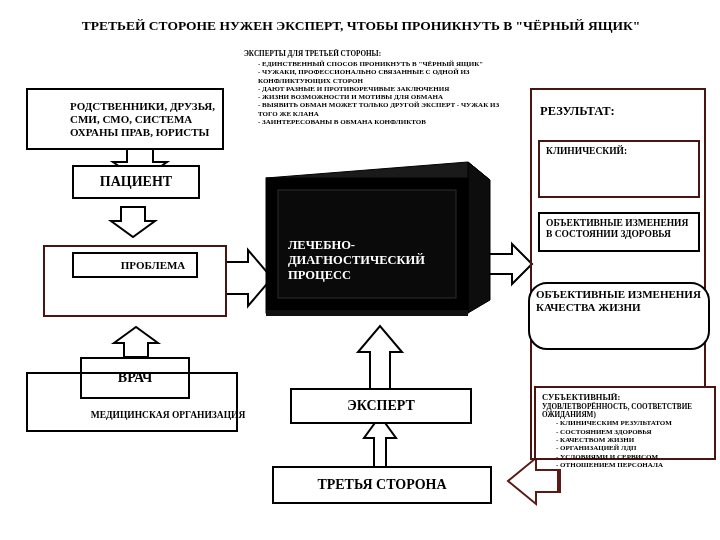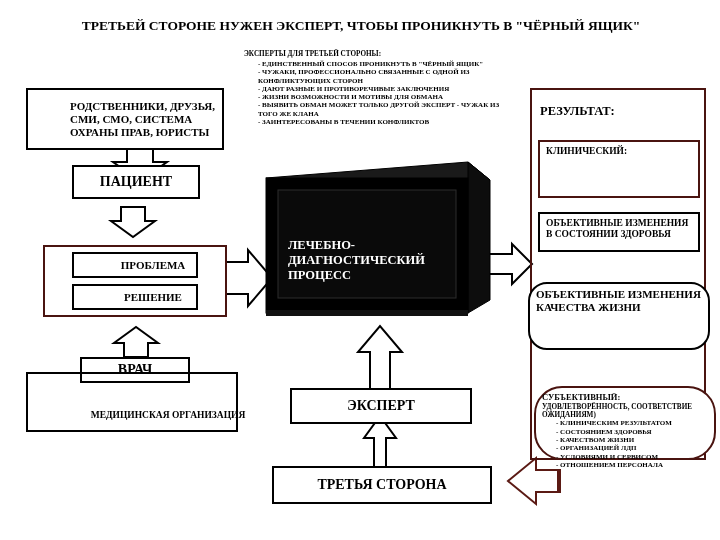--- a/index.html
+++ b/index.html
@@ -138,39 +138,36 @@
   </div>
 
   <div class="box center" style="left:72px; top:165px; width:128px; height:34px;">
     <div class="big-label">ПАЦИЕНТ</div>
   </div>
 
   <div class="box dark" style="left:43px; top:245px; width:184px; height:72px; border-width:2px;"></div>
   <div class="box center" style="left:72px; top:252px; width:126px; height:26px;">
     <div class="med-label">ПРОБЛЕМА</div>
   </div>
-  <div class="box center" style="left:72px; top:284px; width:126px; height:26px;">
-    <div class="med-label">РЕШЕНИЕ</div>
-  </div>
-
-  <div class="box center" style="left:80px; top:357px; width:110px; height:26px;">
+
+  <div class="box center" style="left:80px; top:357px; width:110px; height:42px;">
     <div class="big-label">ВРАЧ</div>
   </div>
 
   <div class="box" style="left:26px; top:372px; width:212px; height:60px; border-width:2px; background:transparent;"></div>
   <div class="plain-text med-label" style="left:34px; top:410px; width:196px; text-align:center; font-size:9.5px;">МЕДИЦИНСКАЯ ОРГАНИЗАЦИЯ</div>
 
   <div class="plain-text tiny" style="left:244px; top:50px; width:258px; text-decoration:none;">ЭКСПЕРТЫ ДЛЯ ТРЕТЬЕЙ СТОРОНЫ:</div>
   <div class="plain-text" style="left:244px; top:60px; width:260px;">
     <div class="tiny-list">- ЕДИНСТВЕННЫЙ СПОСОБ ПРОНИКНУТЬ В "ЧЁРНЫЙ ЯЩИК"</div>
     <div class="tiny-list">- ЧУЖАКИ, ПРОФЕССИОНАЛЬНО СВЯЗАННЫЕ С ОДНОЙ ИЗ КОНФЛИКТУЮЩИХ СТОРОН</div>
     <div class="tiny-list">- ДАЮТ РАЗНЫЕ И ПРОТИВОРЕЧИВЫЕ ЗАКЛЮЧЕНИЯ</div>
     <div class="tiny-list">- ЖИЗНИ ВОЗМОЖНОСТИ И МОТИВЫ ДЛЯ ОБМАНА</div>
     <div class="tiny-list">- ВЫЯВИТЬ ОБМАН МОЖЕТ ТОЛЬКО ДРУГОЙ ЭКСПЕРТ - ЧУЖАК ИЗ ТОГО ЖЕ КЛАНА</div>
-    <div class="tiny-list">- ЗАИНТЕРЕСОВАНЫ В ТЕЧЕНИИ КОНФЛИКТОВ</div>
+    <div class="tiny-list">- ЗАИНТЕРЕСОВАНЫ В ОБМАНА КОНФЛИКТОВ</div>
   </div>
 
   <div class="tv" style="left:262px; top:150px; width:232px; height:175px;">
     <svg width="232" height="175" viewBox="0 0 232 175">
 
       <polygon points="4,28 206,12 228,30 28,46" fill="#1a1a1a" stroke="#000000" stroke-width="1"></polygon>
 
       <polygon points="206,12 228,30 228,150 206,163" fill="#0d0d0d" stroke="#000000" stroke-width="1"></polygon>
 
       <rect x="4" y="28" width="202" height="135" fill="#000000" stroke="#000000" stroke-width="1"></rect>
@@ -199,21 +196,21 @@
   </div>
 
   <div class="box pad" style="left:538px; top:212px; width:162px; height:40px;">
     <div class="small-label">ОБЪЕКТИВНЫЕ ИЗМЕНЕНИЯ В СОСТОЯНИИ ЗДОРОВЬЯ</div>
   </div>
 
   <div class="box pad" style="left:528px; top:282px; width:182px; height:68px;border-radius:19px;">
     <div class="small-label" style="font-size:11px; line-height:13px;">ОБЪЕКТИВНЫЕ ИЗМЕНЕНИЯ КАЧЕСТВА ЖИЗНИ</div>
   </div>
 
-  <div class="box dark pad" style="left:534px; top:386px; width:182px; height:74px;border-radius:28px;">
+  <div class="box dark pad" style="left:534px; top:386px; width:182px; height:74px;">
     <div class="small-label" style="font-size:8.5px;">СУБЪЕКТИВНЫЙ:</div>
     <div class="tiny">УДОВЛЕТВОРЁННОСТЬ, СООТВЕТСТВИЕ ОЖИДАНИЯМ)</div>
     <div>
       <div class="tiny-list">- КЛИНИЧЕСКИМ РЕЗУЛЬТАТОМ</div>
       <div class="tiny-list">- СОСТОЯНИЕМ ЗДОРОВЬЯ</div>
       <div class="tiny-list">- КАЧЕСТВОМ ЖИЗНИ</div>
       <div class="tiny-list">- ОРГАНИЗАЦИЕЙ ЛДП</div>
       <div class="tiny-list">- УСЛОВИЯМИ И СЕРВИСОМ</div>
       <div class="tiny-list">- ОТНОШЕНИЕМ ПЕРСОНАЛА</div>
     </div>

